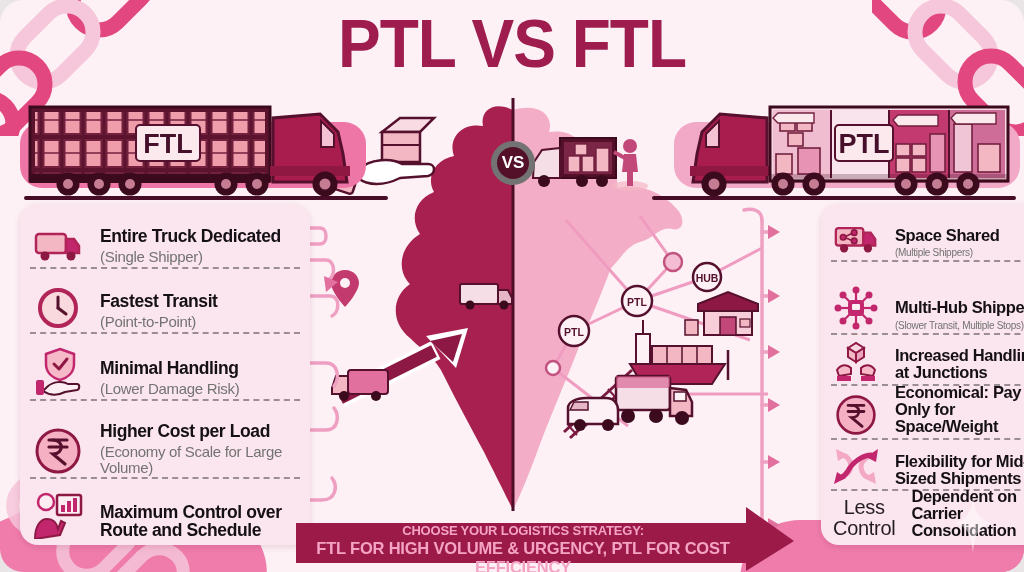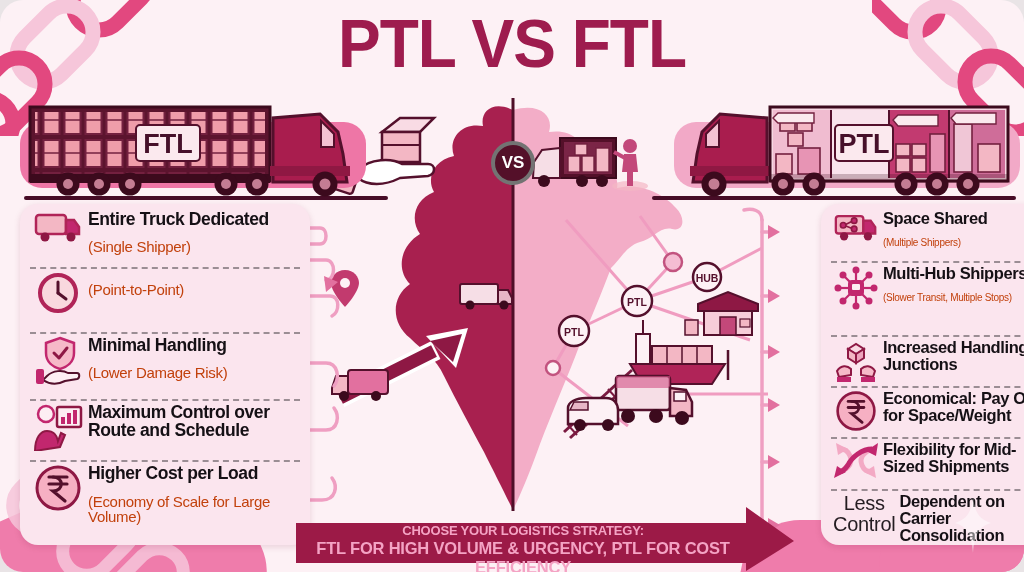--- a/index.html
+++ b/index.html
@@ -26,36 +26,36 @@
   .road{height:4px;background:#470c26;border-radius:2px;z-index:3;}
 
   
   .panel{
     background:#fbe5ee;border-radius:18px;z-index:5;
     box-shadow:0 2px 6px rgba(120,20,60,.15);
     display:flex;flex-direction:column;padding:4px 10px;
   }
   #left-panel{left:20px;top:204px;width:290px;height:341px;}
   #right-panel{left:821px;top:204px;width:240px;height:341px;}
-  .row{display:flex;align-items:flex-start;gap:4px;border-bottom:2px dashed #9b8d94;padding:2px 2px;}
+  .row{display:flex;align-items:flex-end;gap:16px;border-bottom:2px dashed #9b8d94;padding:2px 2px;}
   .row:last-child{border-bottom:none;}
   .ic{flex:0 0 52px;display:flex;align-items:center;justify-content:center;}
   #right-panel .ic{flex:0 0 46px;}
   .txt{flex:1;line-height:1.04;}
   .t{font-weight:700;color:#151015;font-size:17.5px;letter-spacing:-0.4px;}
-  .s{color:#c2410c;font-size:15px;letter-spacing:-0.3px;margin-top:11px;}
+  .s{color:#737373;font-size:15px;letter-spacing:-0.3px;margin-top:4px;}
   #right-panel .t{font-size:16.5px;}
   #right-panel .s{font-size:10px;}
   .prefix{font-size:20px;color:#241c21;line-height:1.05;text-align:center;letter-spacing:-0.3px;}
 
   
   #vs-badge{
     left:491px;top:141px;width:44px;height:44px;border-radius:50%;
     background:#541029;color:#fff;display:flex;align-items:center;justify-content:center;
-    font-weight:800;font-size:17px;z-index:5;border:4px solid #737373;
+    font-weight:800;font-size:17px;z-index:5;border:6px solid #737373;
   }
 
   
   #banner{left:296px;top:505px;width:500px;height:67px;z-index:6;}
   #banner-text{
     position:absolute;left:8px;top:18px;width:440px;text-align:center;
     color:#f4a3c4;font-weight:800;line-height:1.18;letter-spacing:-0.2px;z-index:7;
   }
   #banner-line1{font-size:13px;}
   #banner-line2{font-size:16.5px;}
@@ -376,66 +376,67 @@
     </div>
     <div class="row" style="height:66px">
       <span class="ic">
         <svg width="44" height="44" viewBox="0 0 44 44">
           <circle cx="22" cy="22" r="18" fill="#f9d8de" stroke="#b02458" stroke-width="4"></circle>
           <line x1="22" y1="22" x2="22" y2="11" stroke="#54102c" stroke-width="3" stroke-linecap="round"></line>
           <line x1="22" y1="22" x2="30" y2="28" stroke="#54102c" stroke-width="3" stroke-linecap="round"></line>
         </svg>
       </span>
       <div class="txt">
+        <div class="t">Fastest Transit</div>
         <div class="s">(Point-to-Point)</div>
       </div>
     </div>
     <div class="row" style="height:68px">
       <span class="ic">
         <svg width="46" height="50" viewBox="0 0 46 50">
           <path d="M25,2 L39,7 L39,17 C39,26 32,31 25,33 C18,31 11,26 11,17 L11,7 Z" fill="#f6b9c8" stroke="#c2276e" stroke-width="2.5"></path>
           <path d="M19,17 L24,22 L32,12" fill="none" stroke="#8e1844" stroke-width="3" stroke-linecap="round" stroke-linejoin="round"></path>
           <path d="M12,40 C18,34 28,34 33,37 L42,37 C45,37 45,42 42,43 L30,45 C22,49 14,48 8,44 Z" fill="#fdeef3" stroke="#54102c" stroke-width="2"></path>
           <rect x="1" y="33" width="8" height="15" rx="2" fill="#c2276e"></rect>
         </svg>
       </span>
       <div class="txt">
         <div class="t">Minimal Handling</div>
         <div class="s">(Lower Damage Risk)</div>
+      </div>
+    </div>
+    <div class="row" style="height:80px">
+      <span class="ic">
+        <svg width="48" height="48" viewBox="0 0 48 48">
+          <circle cx="24" cy="24" r="21" fill="#f6b0c3" stroke="#8e1844" stroke-width="3"></circle>
+          <g stroke="#54102c" stroke-width="3.2" fill="none" stroke-linecap="round">
+            <path d="M15,13 H33"></path>
+              <path d="M15,20 H33"></path>
+            <path d="M19,13 C30,13 30,27 19,27 L31,37"></path>
+          </g>
+        </svg>
+      </span>
+      <div class="txt">
+        <div class="t">Higher Cost per Load</div>
+        <div class="s">(Economy of Scale for Large Volume)</div>
       </div>
     </div>
     <div class="row" style="height:63px">
       <span class="ic">
         <svg width="50" height="48" viewBox="0 0 50 48">
           <rect x="24" y="4" width="24" height="20" rx="2" fill="#fdeef3" stroke="#8e1844" stroke-width="2.5"></rect>
           <rect x="28" y="14" width="4" height="7" fill="#c2276e"></rect>
             <rect x="34" y="10" width="4" height="11" fill="#c2276e"></rect>
             <rect x="40" y="7" width="4" height="14" fill="#c2276e"></rect>
           <circle cx="13" cy="11" r="8" fill="#fdeef3" stroke="#c2276e" stroke-width="2.5"></circle>
           <path d="M2,48 C2,34 8,28 14,28 C20,28 24,32 25,38 L28,30 L32,32 L27,44 Z" fill="#c2276e" stroke="#8e1844" stroke-width="2"></path>
         </svg>
       </span>
       <div class="txt">
         <div class="t">Maximum Control over Route and Schedule</div>
-      </div>
-    </div>
-    <div class="row" style="height:80px">
-      <span class="ic">
-        <svg width="48" height="48" viewBox="0 0 48 48">
-          <circle cx="24" cy="24" r="21" fill="#f6b0c3" stroke="#8e1844" stroke-width="3"></circle>
-          <g stroke="#54102c" stroke-width="3.2" fill="none" stroke-linecap="round">
-            <path d="M15,13 H33"></path>
-              <path d="M15,20 H33"></path>
-            <path d="M19,13 C30,13 30,27 19,27 L31,37"></path>
-          </g>
-        </svg>
-      </span>
-      <div class="txt">
-        <div class="t">Higher Cost per Load</div>
-        <div class="s">(Economy of Scale for Large Volume)</div>
       </div>
     </div>
   </div>
 
   <div id="right-panel" class="abs panel">
     <div class="row" style="height:58px">
       <span class="ic">
         <svg width="44" height="36" viewBox="0 0 48 36">
           <rect x="2" y="5" width="30" height="19" rx="3" fill="#f3b7c4" stroke="#b02458" stroke-width="2.5"></rect>
           <path d="M32,10 L40,10 L45,17 L45,24 L32,24 Z" fill="#c2276e" stroke="#b02458" stroke-width="2.5"></path>

